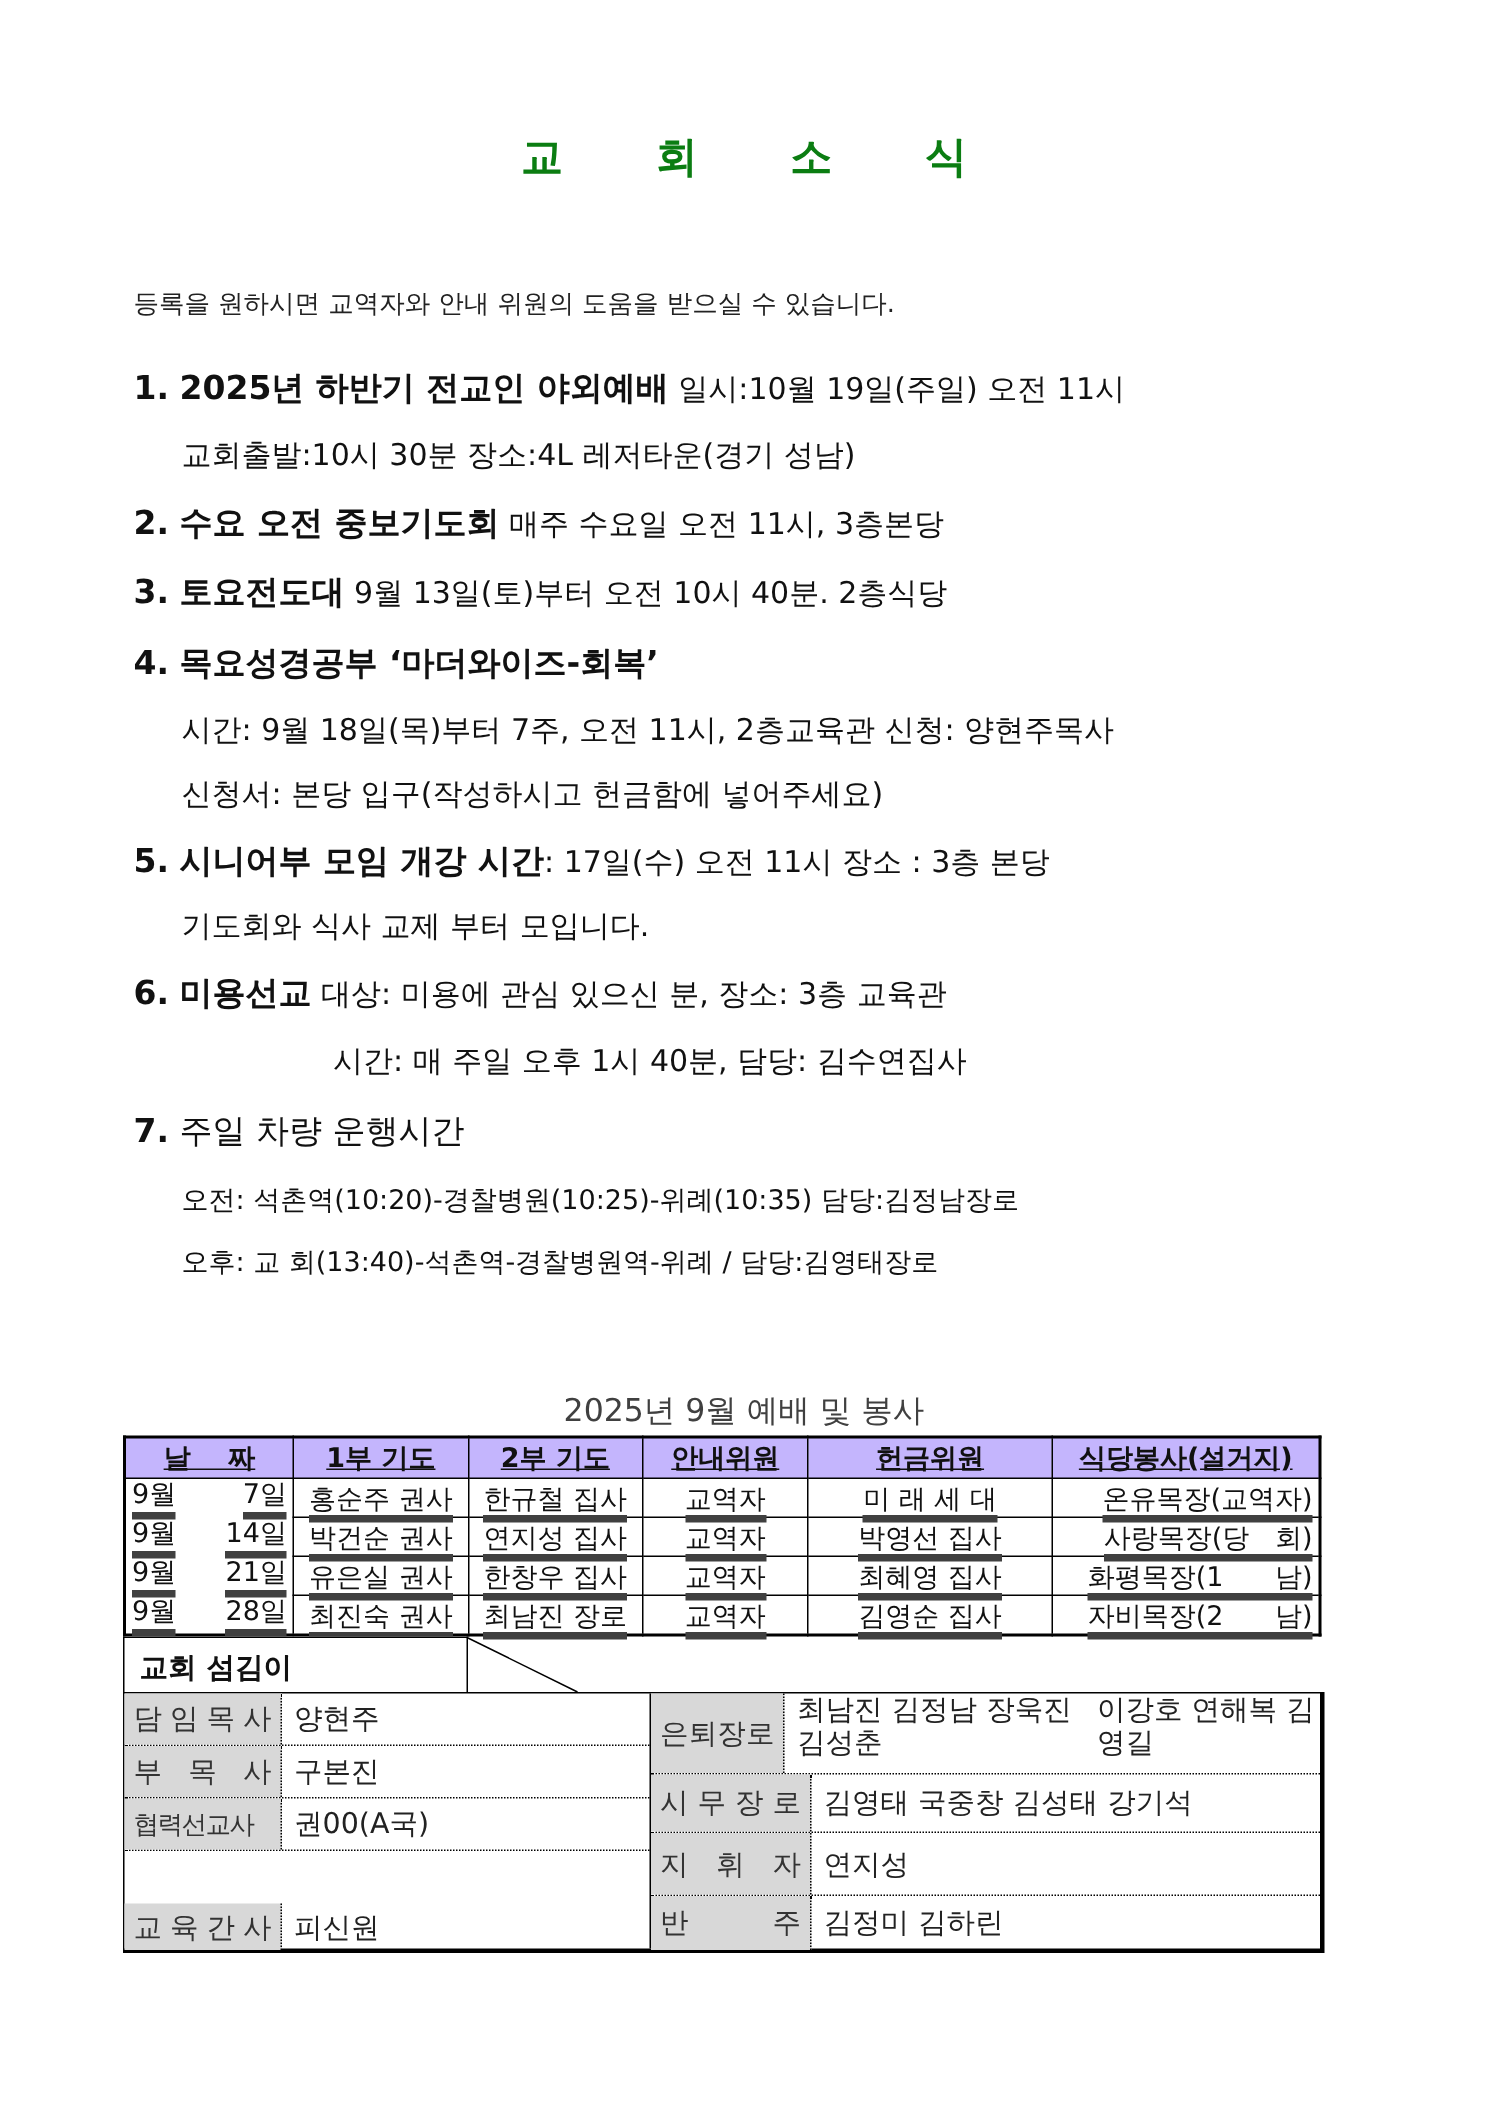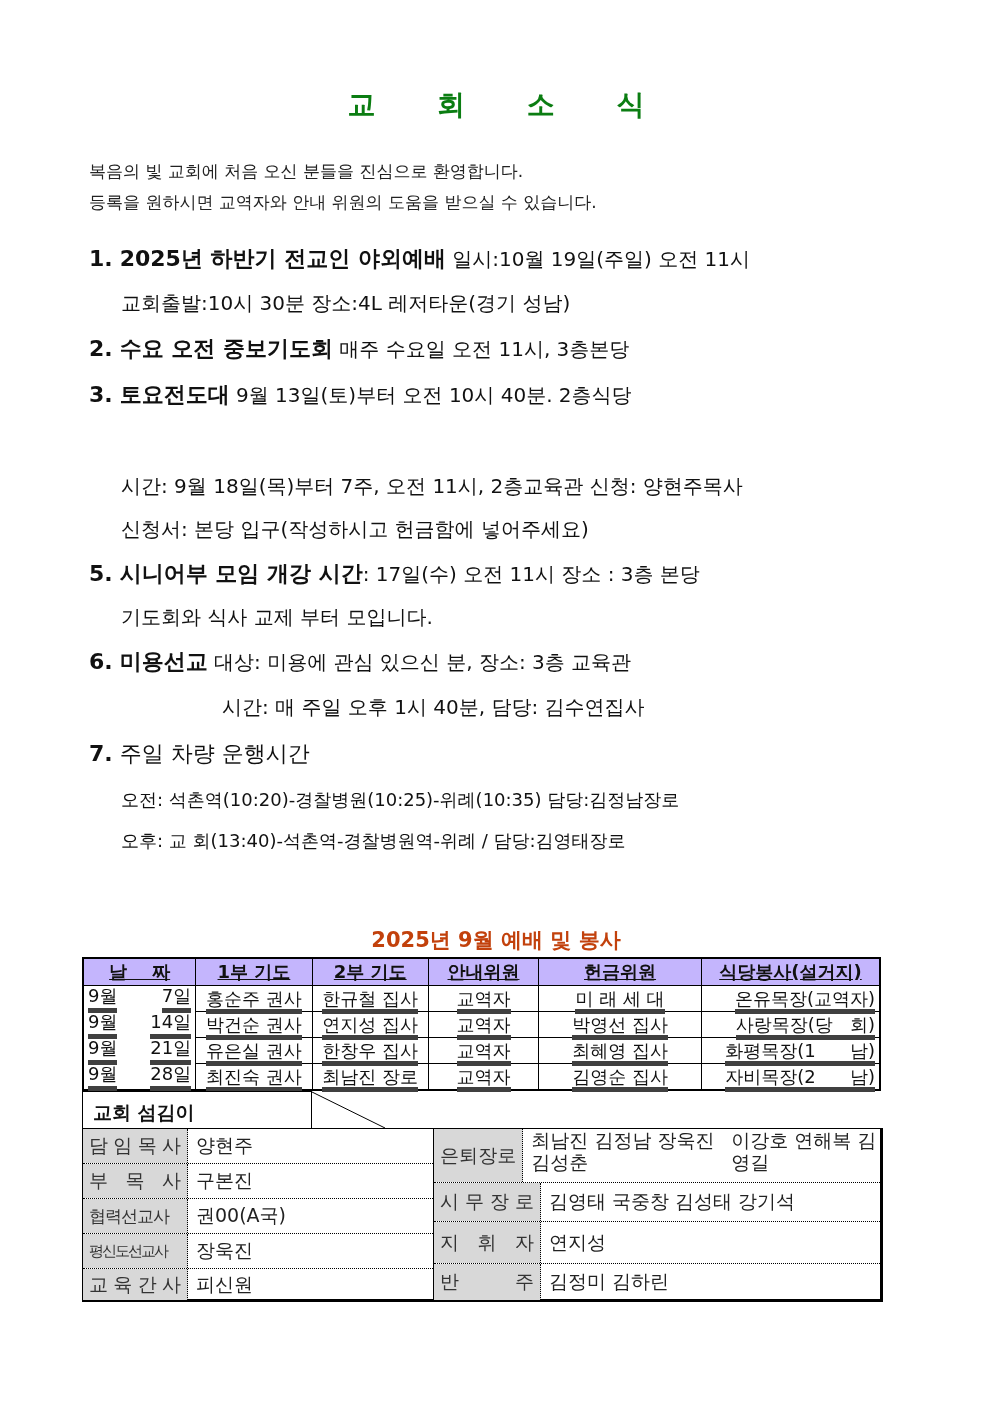--- a/index.html
+++ b/index.html
@@ -6,21 +6,21 @@
     body { width: 992px; height: 1403px; position: relative; font-family: "DejaVu Serif", "Liberation Serif", serif; color: #111; }
     .page { position: absolute; left: 0; top: 0; width: 992px; height: 1403px; }
     .title { position: absolute; left: 0; width: 992px; top: 86px; text-align: center; font-family: "DejaVu Sans", sans-serif; font-weight: bold; font-size: 28px; color: #0b7d12; letter-spacing: 26px; padding-left: 26px; box-sizing: border-box; }
     .welcome { position: absolute; left: 89px; font-family: "DejaVu Sans", sans-serif; font-size: 17px; color: #222; }
     .item { position: absolute; left: 89px; font-size: 22px; white-space: nowrap; }
     .item .num { font-weight: bold; }
     .item .head { font-family: "DejaVu Sans", sans-serif; font-weight: bold; font-size: 22px; }
     .item .desc { font-family: "DejaVu Sans", sans-serif; font-size: 20px; font-weight: normal; }
     .sub { position: absolute; font-family: "DejaVu Sans", sans-serif; font-size: 20px; white-space: nowrap; }
     .sub.small { font-size: 18px; }
-    .sched-title { position: absolute; left: 0; width: 992px; top: 926px; text-align: center; font-family: "DejaVu Sans", sans-serif; font-weight: bold; font-size: 21px; color: #c2410c; }
+    .sched-title { position: absolute; left: 0; width: 992px; top: 926px; text-align: center; font-family: "DejaVu Sans", sans-serif; font-weight: normal; font-size: 21px; color: #404040; }
     table.sched { position: absolute; left: 82px; top: 957px; width: 799px; border-collapse: collapse; border: 2px solid #000; font-family: "DejaVu Sans", sans-serif; font-size: 18px; }
     table.sched th { background: #c4b5fd; font-weight: bold; height: 26px; border: 1.5px solid #000; padding: 0; text-decoration: underline; }
     table.sched td { height: 25px; border-left: 1.5px solid #000; border-right: 1.5px solid #000; border-bottom: 1px solid #000; padding: 0 4px; text-align: center; white-space: nowrap; }
     table.sched td span { border-bottom: 5px solid #404040; }
     .c-date { width: 110px; }
     .c-p1 { width: 114px; } .c-p2 { width: 114px; text-align: center; } .c-guide { width: 108px; } .c-off { width: 160px; } .c-meal { width: 175px; }
     .tab-box { position: absolute; left: 82px; top: 1091px; width: 230px; height: 37px; border: 1px solid #000; border-bottom: none; background: #fff; font-family: "DejaVu Sans", sans-serif; font-weight: bold; font-size: 19px; padding-left: 10px; line-height: 40px; box-sizing: border-box; }
     .tab-diag { position: absolute; left: 311px; top: 1091px; width: 80px; height: 38px; }
     .staff { position: absolute; left: 82px; top: 1128px; width: 801px; height: 174px; border-top: 1px solid #000; border-left: 1px solid #000; border-right: 3px solid #000; border-bottom: 3px solid #000; box-sizing: border-box; font-family: "DejaVu Sans", sans-serif; font-size: 19px; }
     .col { position: absolute; top: 0; bottom: 0; }
@@ -33,39 +33,42 @@
     .val { padding-left: 8px; display: flex; align-items: center; color: #222; }
     .val.multi { flex-direction: row; align-items: flex-start; justify-content: center; line-height: 22px; }
   </style>
 </head>
 <body>
 
 <div class="page">
 
   <div class="title">교 회 소 식</div>
 
-  <div class="welcome" style="top:160px">복음의 빛 교회에 처음 오신 분들을 진심으로 환영합니다.</div>
   <div class="welcome" style="top:191px">등록을 원하시면 교역자와 안내 위원의 도움을 받으실 수 있습니다.</div>
 
   <div class="item" style="top:244px">
     <span class="num head">1.</span>
     <span class="head">2025년 하반기 전교인 야외예배</span><span class="desc"> 일시:10월 19일(주일) 오전 11시</span>
   </div>
   <div class="sub" style="left:121px; top:290px">교회출발:10시 30분 장소:4L 레저타운(경기 성남)</div>
 
   <div class="item" style="top:334px">
     <span class="num head">2.</span>
     <span class="head">수요 오전 중보기도회</span><span class="desc">  매주 수요일 오전 11시, 3층본당</span>
   </div>
 
   <div class="item" style="top:380px">
     <span class="num head">3.</span>
     <span class="head">토요전도대</span><span class="desc">  9월 13일(토)부터 오전 10시 40분. 2층식당</span>
   </div>
 
+  <div class="item" style="top:427px">
+    <span class="num head">4.</span>
+    <span class="head">목요성경공부 ‘마더와이즈-회복’</span>
+  </div>
   <div class="sub" style="left:121px; top:473px">시간: 9월 18일(목)부터 7주, 오전 11시, 2층교육관 신청: 양현주목사</div>
   <div class="sub" style="left:121px; top:516px">신청서: 본당 입구(작성하시고 헌금함에 넣어주세요)</div>
 
   <div class="item" style="top:559px">
     <span class="num head">5.</span>
     <span class="head">시니어부 모임 개강 시간</span><span class="desc">: 17일(수) 오전 11시 장소 : 3층 본당</span>
   </div>
   <div class="sub" style="left:121px; top:604px">기도회와 식사 교제 부터 모입니다.</div>
 
   <div class="item" style="top:647px">
@@ -165,26 +168,20 @@
             <span>사</span>
           </div>
         <div class="val">구본진</div>
       </div>
       <div class="row" style="top:70px;height:34px">
         <div class="lbl" style="font-size:17px;letter-spacing:-1px">
             <span>협력선교사</span>
           </div>
         <div class="val">권00(A국)</div>
       </div>
-      <div class="row" style="top:105px;height:34px">
-        <div class="lbl" style="font-size:15px;letter-spacing:-2px">
-            <span>평신도선교사</span>
-          </div>
-        <div class="val">장욱진</div>
-      </div>
       <div class="row last" style="top:140px;height:31px">
         <div class="lbl">
             <span>교</span>
             <span>육</span>
             <span>간</span>
             <span>사</span>
           </div>
         <div class="val">피신원</div>
       </div>
     </div>

